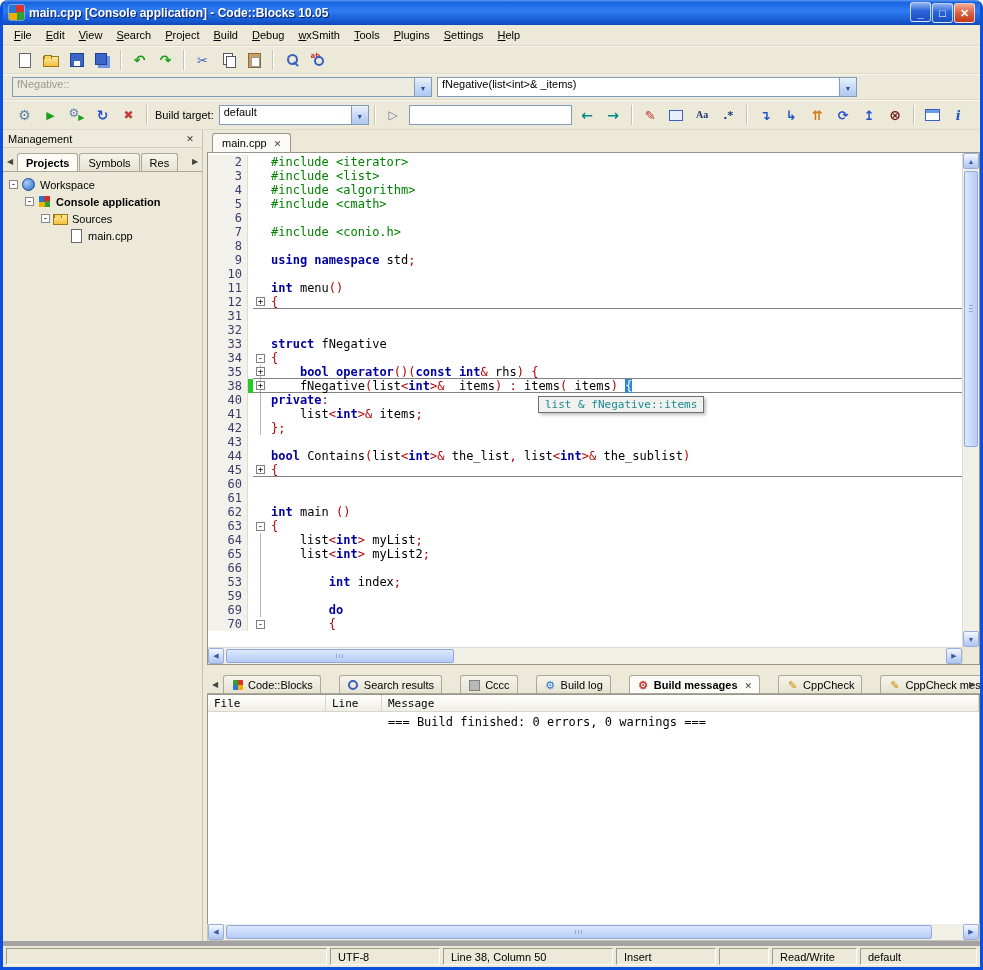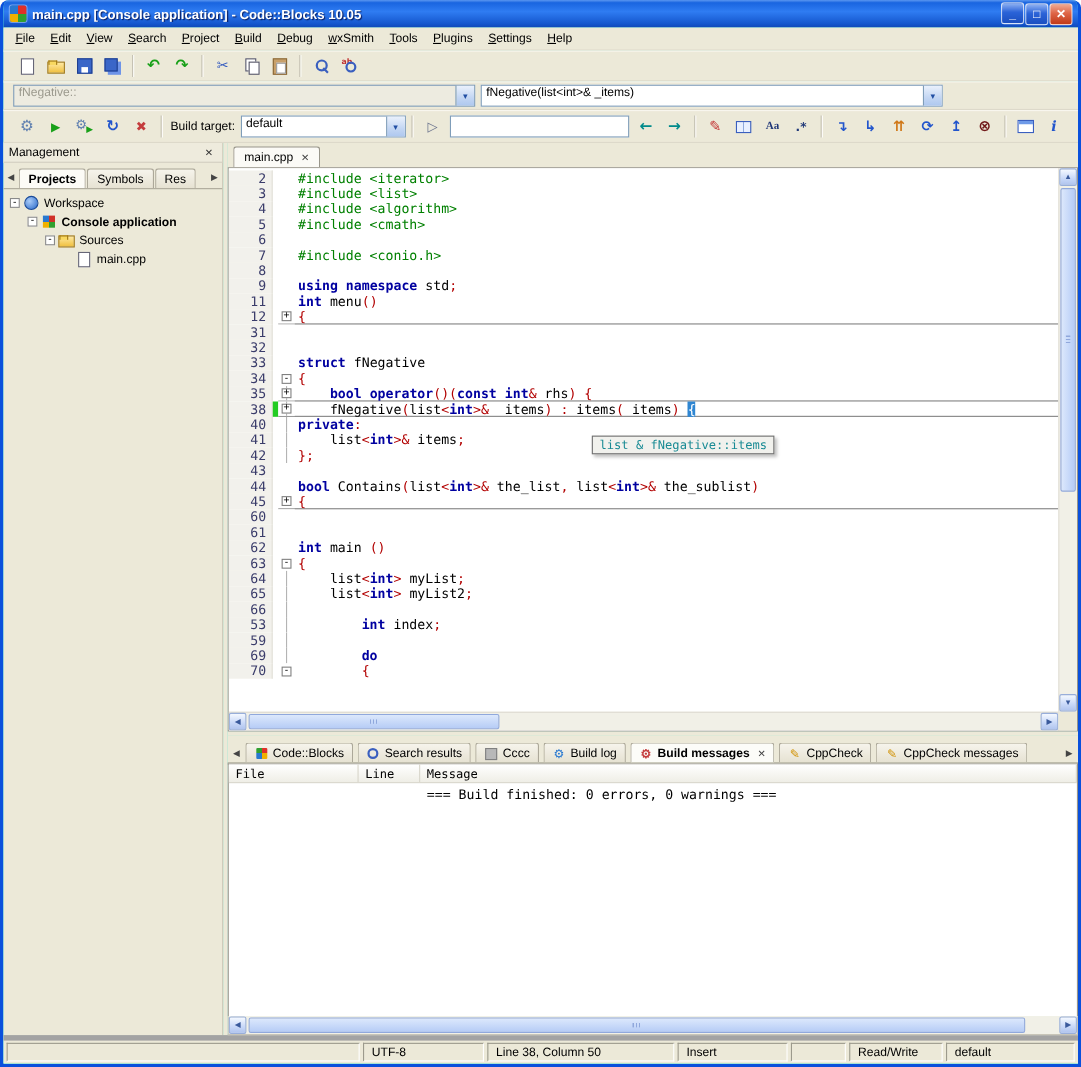--- a/index.html
+++ b/index.html
@@ -1,17 +1,17 @@
 <!DOCTYPE html>
 <html><head>
 <meta charset="utf-8">
 <style>
 *{margin:0;padding:0;box-sizing:border-box}
 body{width:983px;height:970px;font-family:"Liberation Sans",sans-serif;font-size:11px;color:#000;background:#fff}
-.window{width:983px;height:970px;display:flex;flex-direction:column;border:3px solid #0A50DC;border-top:0;border-radius:8px 8px 0 0;overflow:hidden;background:#5eead4}
+.window{width:983px;height:970px;display:flex;flex-direction:column;border:3px solid #0A50DC;border-top:0;border-radius:8px 8px 0 0;overflow:hidden;background:#fde047}
 
 
 .titlebar{flex:0 0 25px;display:flex;align-items:center;gap:5px;padding:0 5px 0 6px;
  background:linear-gradient(180deg,#5A96F0 0%,#1965E0 10%,#2F7CF2 42%,#1557CE 86%,#0F48B8 100%)}
 .apptitle{flex:1;color:#fff;font-weight:bold;font-size:12px;white-space:nowrap;overflow:hidden;text-shadow:1px 1px 1px rgba(0,0,48,.75)}
 .ic-applogo{width:15px;height:15px;border-radius:2px;background:conic-gradient(#E03028 0 25%,#30A030 0 50%,#F0B000 0 75%,#2878D0 0);box-shadow:0 0 0 1px rgba(255,255,255,.4)}
 .cap{width:21px;height:20px;margin-left:1px;border-radius:3px;border:1px solid rgba(255,255,255,.7);color:#fff;font-weight:bold;font-size:11px;display:inline-flex;align-items:center;justify-content:center}
 .cap-min{align-items:flex-end;padding-bottom:2px}
 .cap-min,.cap-max{background:linear-gradient(180deg,#8FB2F2,#2B63D8 45%,#1B4FC0)}
 .cap-close{background:linear-gradient(180deg,#F2AA92,#DE6546 45%,#C03A18)}
@@ -142,21 +142,21 @@
 .scorner{height:17px;background:#ECE9D8}
 .hscroll{position:absolute;left:0;right:0;bottom:0;height:17px;display:flex;background:#F1F0E7;border-top:1px solid #DDDAD0}
 .htrack{flex:1;position:relative}
 .hthumb{position:absolute;top:1px;bottom:1px;background:linear-gradient(180deg,#DCE8FC,#B6CCF6);border:1px solid #90A8DC;border-radius:2px}
 .hthumb::after{content:"";position:absolute;left:50%;top:4px;bottom:4px;width:8px;margin-left:-4px;background:repeating-linear-gradient(90deg,#90A8DC 0 1px,transparent 1px 3px)}
 .ehthumb{left:2px;width:228px}
 .lhthumb{left:2px;width:706px}
 
 
 .logs{flex:0 0 272px;display:flex;flex-direction:column;background:#ECE9D8;min-width:0}
-.log-tabs{flex:0 0 25px;display:flex;align-items:flex-end;gap:4px;padding:2px 16px 0 16px;position:relative;border-bottom:1px solid #ACA899}
+.log-tabs{flex:0 0 25px;display:flex;align-items:flex-end;gap:18px;padding:2px 16px 0 16px;position:relative;border-bottom:1px solid #ACA899}
 .ltab{display:flex;align-items:center;gap:4px;padding:3px 7px 2px;border:1px solid #ACA899;border-bottom:none;border-radius:3px 3px 0 0;background:linear-gradient(#F6F4EC,#E6E2D2);white-space:nowrap}
 .ltab.active{background:#FCFCF8;font-weight:bold}
 .lclose{margin-left:3px}
 .lclose::before{content:"✕";font-size:9px;color:#444;font-weight:normal}
 .li{width:13px;height:12px;display:inline-flex;align-items:center;justify-content:center;position:relative}
 .li-cb::before{content:"";width:10px;height:10px;border-radius:1px;background:conic-gradient(#E03028 0 25%,#F0B000 0 50%,#2878D0 0 75%,#30A030 0)}
 .li-search::before{content:"";width:6px;height:6px;border:2px solid #3A5FBF;border-radius:50%}
 .li-cccc::before{content:"";width:9px;height:9px;background:#B8B8B8;border:1px solid #808080}
 .li-buildlog::before{content:"⚙";font-size:11px;color:#2878D0}
 .li-buildmsg::before{content:"⚙";font-size:11px;color:#C43C3C}
@@ -386,20 +386,21 @@
           <div class="codewrap">
             <div class="codelines" id="code-lines">
                 <div class="crow"><span class="cnum">2</span><span class="cmark"></span><span class="cline"><span class="cfold"></span><span class="ctext"><span class="tk-pre">#include &lt;iterator&gt;</span></span></span></div>
                 <div class="crow"><span class="cnum">3</span><span class="cmark"></span><span class="cline"><span class="cfold"></span><span class="ctext"><span class="tk-pre">#include &lt;list&gt;</span></span></span></div>
                 <div class="crow"><span class="cnum">4</span><span class="cmark"></span><span class="cline"><span class="cfold"></span><span class="ctext"><span class="tk-pre">#include &lt;algorithm&gt;</span></span></span></div>
                 <div class="crow"><span class="cnum">5</span><span class="cmark"></span><span class="cline"><span class="cfold"></span><span class="ctext"><span class="tk-pre">#include &lt;cmath&gt;</span></span></span></div>
                 <div class="crow"><span class="cnum">6</span><span class="cmark"></span><span class="cline"><span class="cfold"></span><span class="ctext"></span></span></div>
                 <div class="crow"><span class="cnum">7</span><span class="cmark"></span><span class="cline"><span class="cfold"></span><span class="ctext"><span class="tk-pre">#include &lt;conio.h&gt;</span></span></span></div>
                 <div class="crow"><span class="cnum">8</span><span class="cmark"></span><span class="cline"><span class="cfold"></span><span class="ctext"></span></span></div>
                 <div class="crow"><span class="cnum">9</span><span class="cmark"></span><span class="cline"><span class="cfold"></span><span class="ctext"><span class="tk-kw">using</span><span class="tk-pl"> </span><span class="tk-kw">namespace</span><span class="tk-pl"> std</span><span class="tk-op">;</span></span></span></div>
+                <div class="crow"><span class="cnum">10</span><span class="cmark"></span><span class="cline"><span class="cfold"></span><span class="ctext"></span></span></div>
                 <div class="crow"><span class="cnum">11</span><span class="cmark"></span><span class="cline"><span class="cfold"></span><span class="ctext"><span class="tk-kw">int</span><span class="tk-pl"> menu</span><span class="tk-op">()</span></span></span></div>
                 <div class="crow"><span class="cnum">12</span><span class="cmark"></span><span class="cline ruled"><span class="cfold"><span class="fbox">+</span></span><span class="ctext"><span class="tk-op">{</span></span></span></div>
                 <div class="crow"><span class="cnum">31</span><span class="cmark"></span><span class="cline"><span class="cfold"></span><span class="ctext"></span></span></div>
                 <div class="crow"><span class="cnum">32</span><span class="cmark"></span><span class="cline"><span class="cfold"></span><span class="ctext"></span></span></div>
                 <div class="crow"><span class="cnum">33</span><span class="cmark"></span><span class="cline"><span class="cfold"></span><span class="ctext"><span class="tk-kw">struct</span><span class="tk-pl"> fNegative</span></span></span></div>
                 <div class="crow"><span class="cnum">34</span><span class="cmark"></span><span class="cline"><span class="cfold"><span class="fbox">-</span></span><span class="ctext"><span class="tk-op">{</span></span></span></div>
                 <div class="crow"><span class="cnum">35</span><span class="cmark"></span><span class="cline ruled"><span class="cfold v"><span class="fbox">+</span></span><span class="ctext"><span class="tk-pl">    </span><span class="tk-kw">bool</span><span class="tk-pl"> </span><span class="tk-kw">operator</span><span class="tk-op">()(</span><span class="tk-kw">const</span><span class="tk-pl"> </span><span class="tk-kw">int</span><span class="tk-op">&amp;</span><span class="tk-pl"> rhs</span><span class="tk-op">)</span><span class="tk-pl"> </span><span class="tk-op">{</span></span></span></div>
                 <div class="crow"><span class="cnum">38</span><span class="cmark on"></span><span class="cline ruled"><span class="cfold v"><span class="fbox">+</span></span><span class="ctext"><span class="tk-pl">    fNegative</span><span class="tk-op">(</span><span class="tk-pl">list</span><span class="tk-op">&lt;</span><span class="tk-kw">int</span><span class="tk-op">&gt;&amp;</span><span class="tk-pl">  items</span><span class="tk-op">)</span><span class="tk-pl"> </span><span class="tk-op">:</span><span class="tk-pl"> items</span><span class="tk-op">(</span><span class="tk-pl"> items</span><span class="tk-op">)</span><span class="tk-pl"> </span><span class="tk-sel">{</span></span></span></div>
                 <div class="crow"><span class="cnum">40</span><span class="cmark"></span><span class="cline"><span class="cfold v"></span><span class="ctext"><span class="tk-kw">private</span><span class="tk-op">:</span></span></span></div>
                 <div class="crow"><span class="cnum">41</span><span class="cmark"></span><span class="cline"><span class="cfold v"></span><span class="ctext"><span class="tk-pl">    list</span><span class="tk-op">&lt;</span><span class="tk-kw">int</span><span class="tk-op">&gt;&amp;</span><span class="tk-pl"> items</span><span class="tk-op">;</span></span></span></div>

